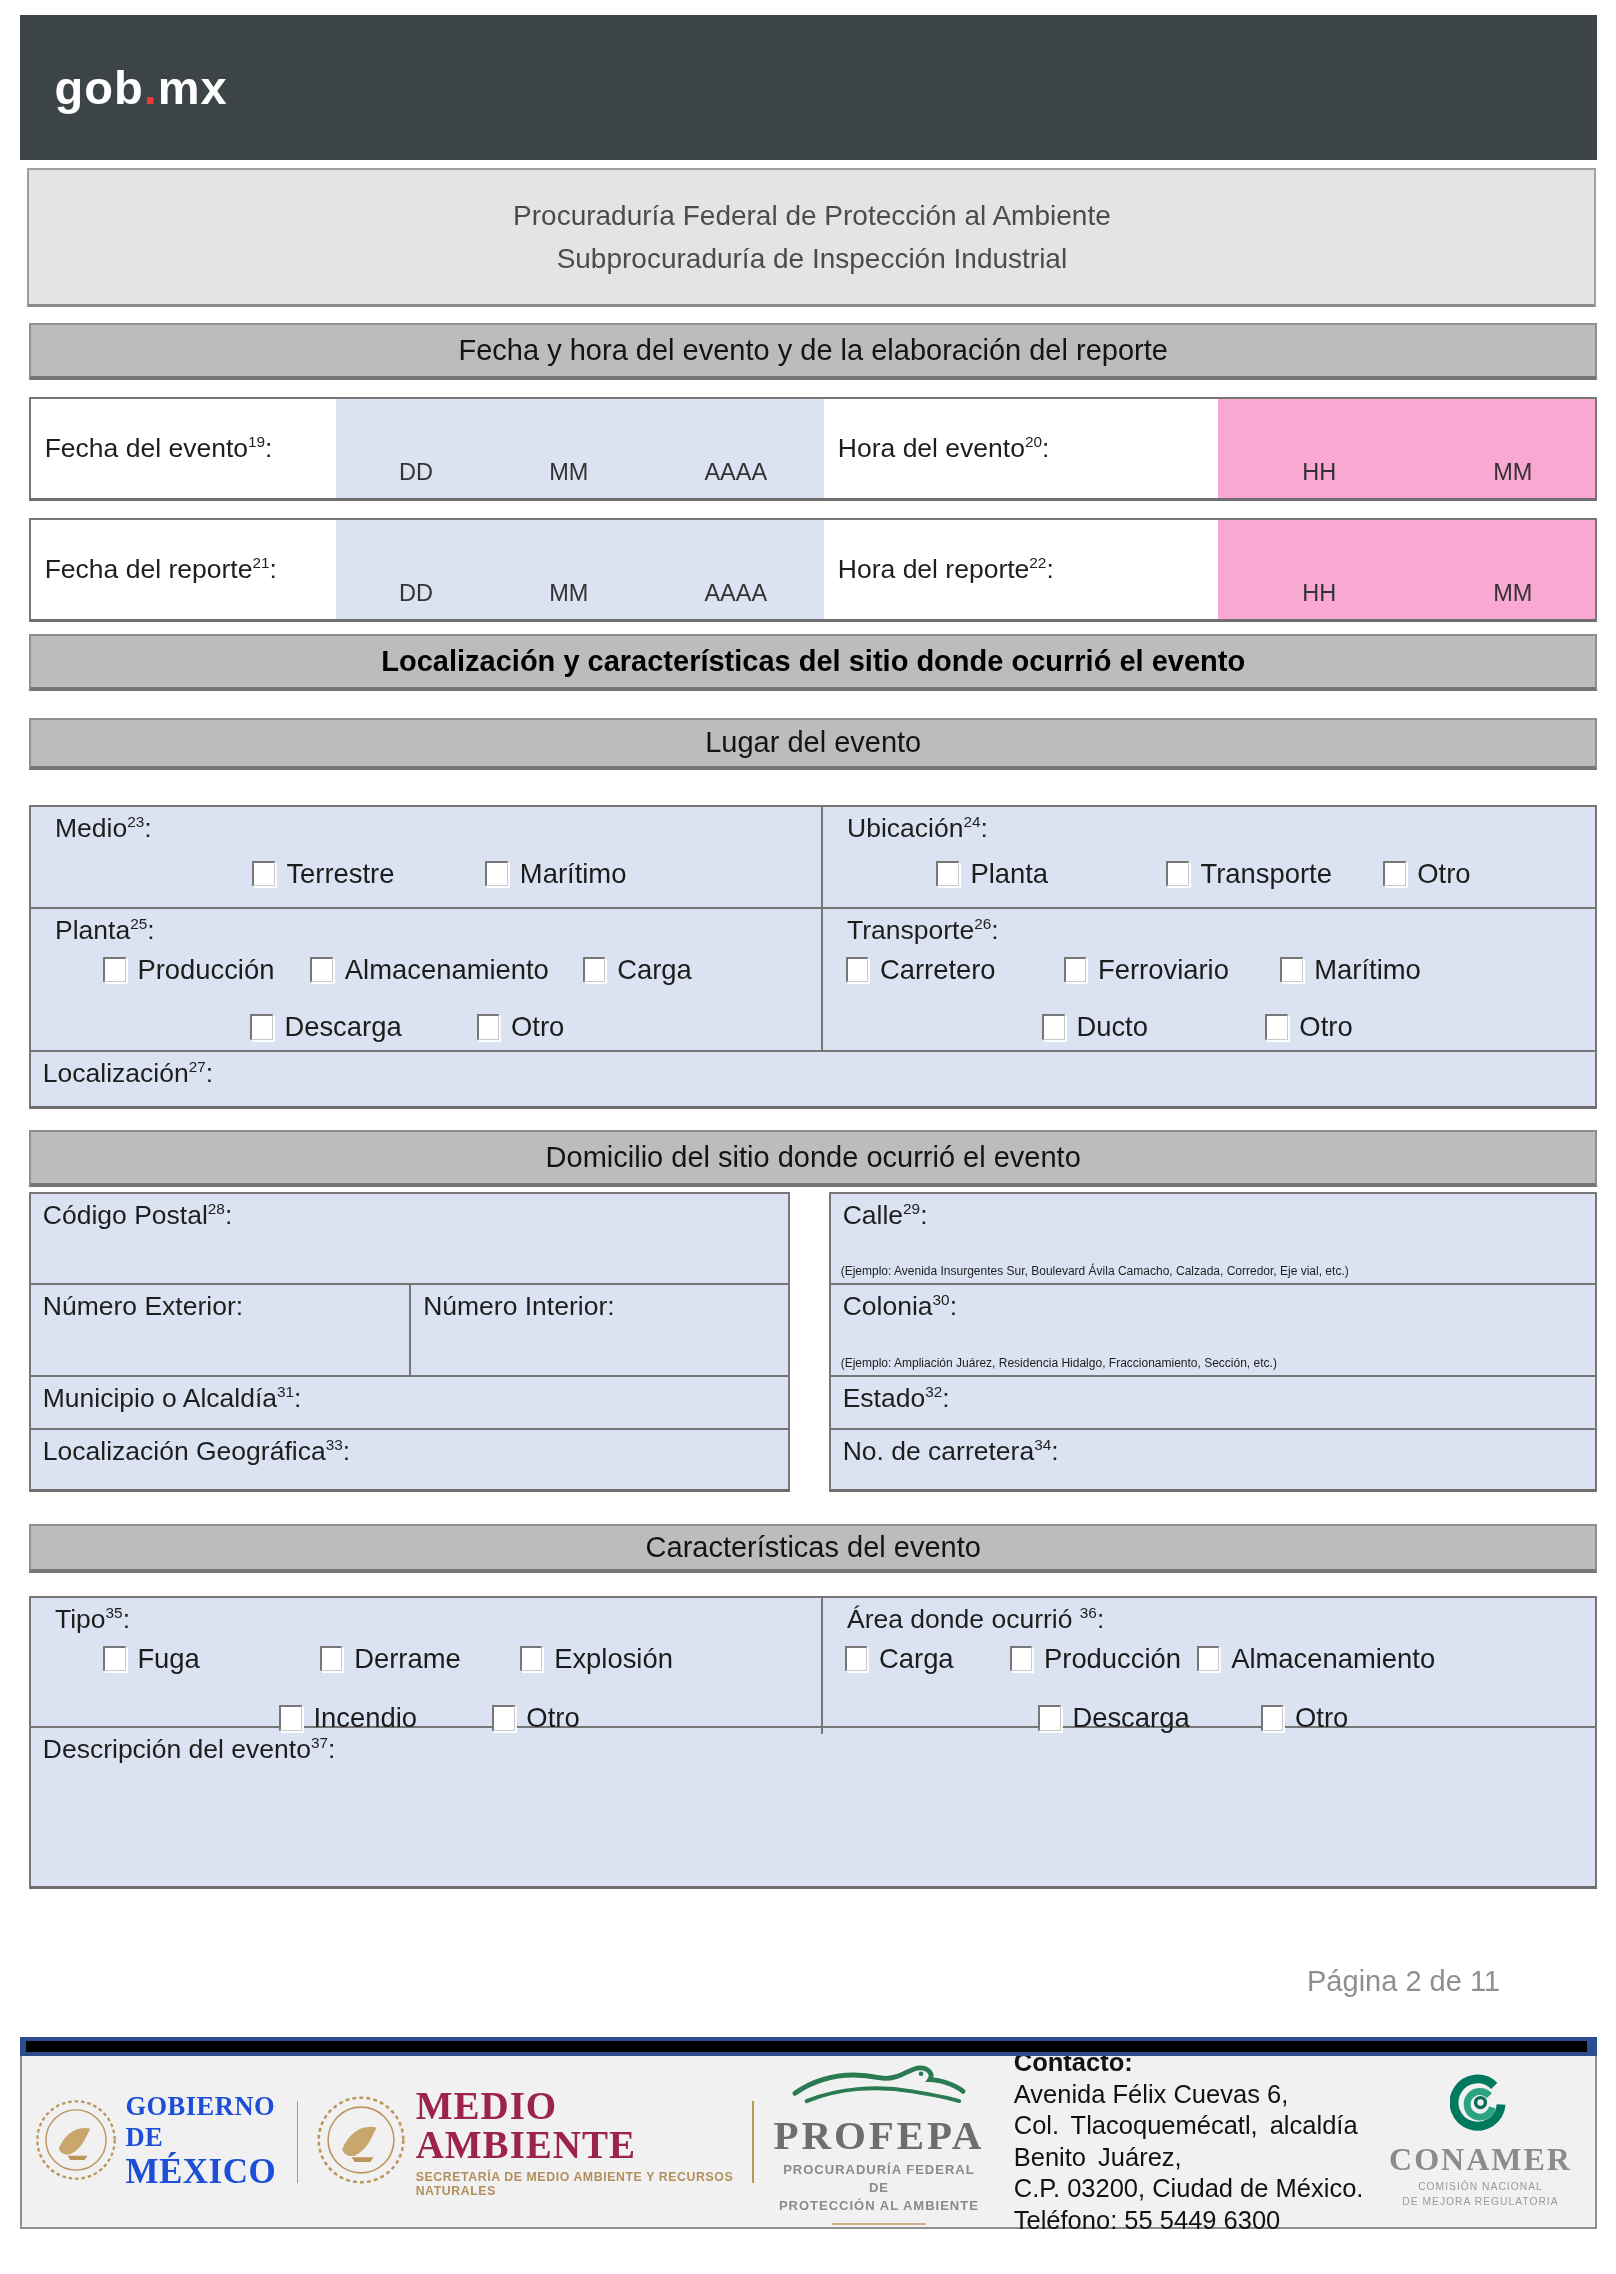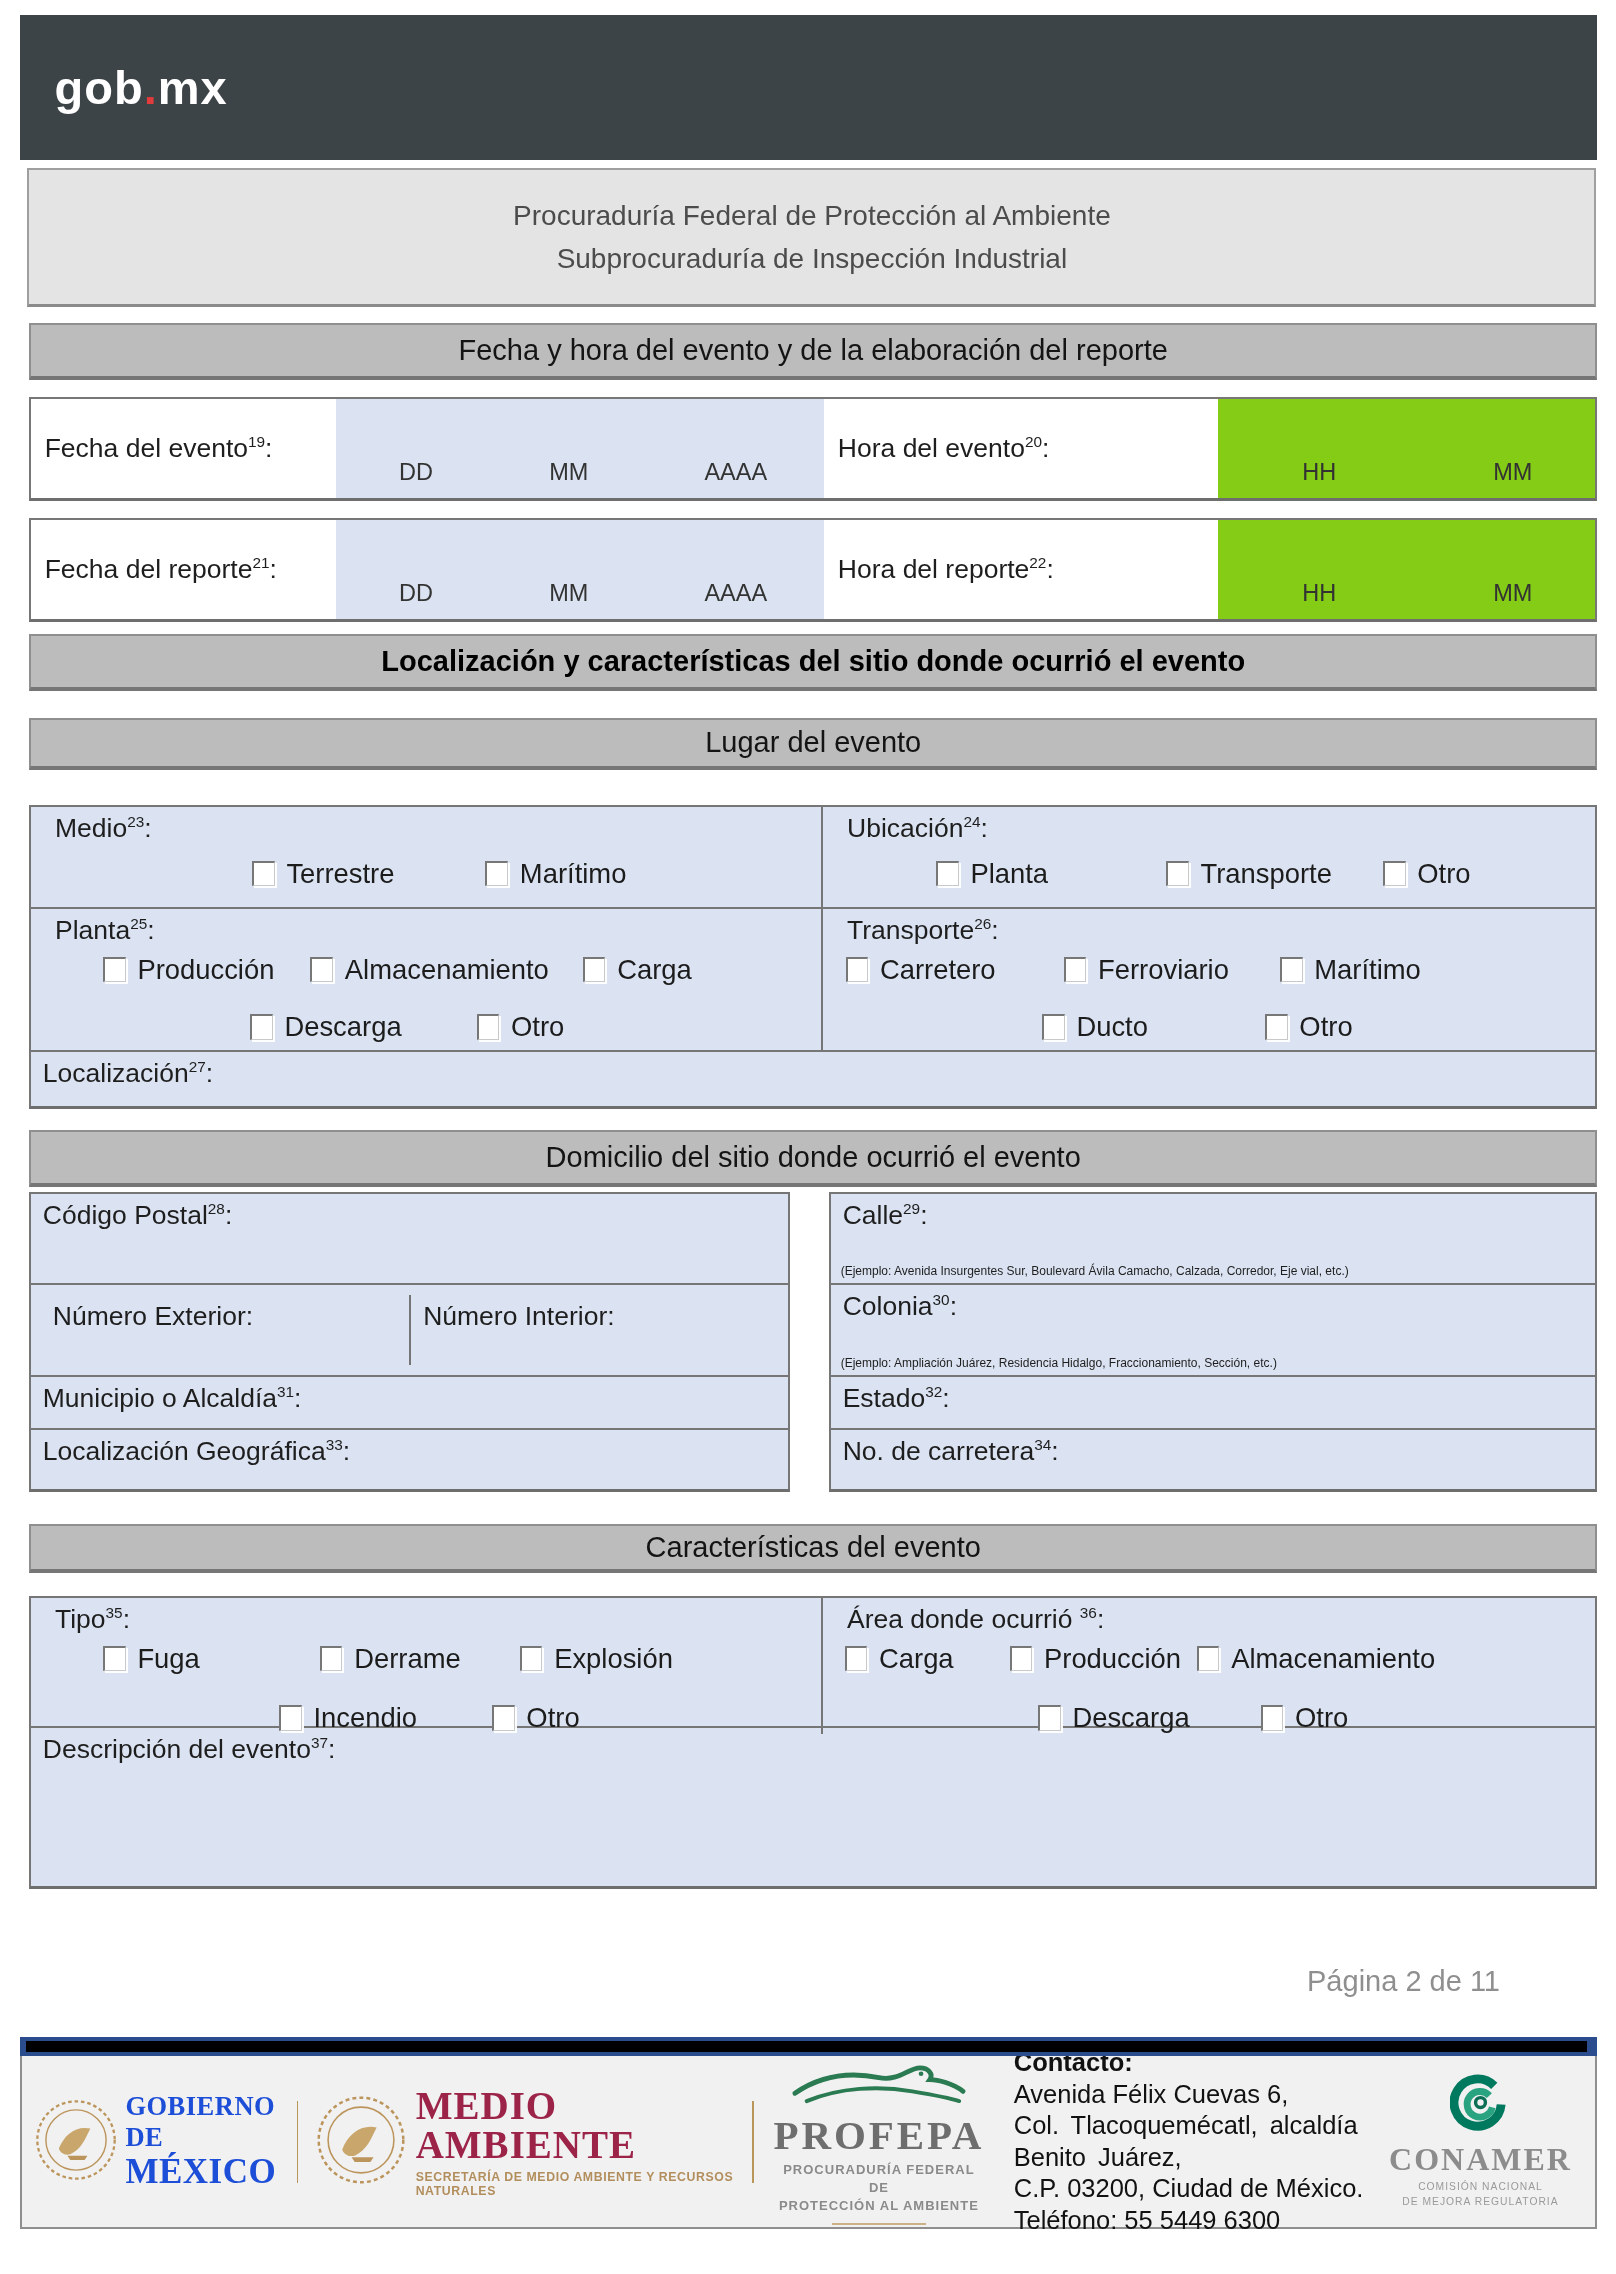--- a/index.html
+++ b/index.html
@@ -21,21 +21,21 @@
   .bar{margin:15.7px 18.6px 0 29px;height:57px;background:#bcbcbc;border:2px solid #8f8f8f;border-bottom:4.9px solid #767676;
        display:flex;align-items:center;justify-content:center;font-size:29px;color:#141414;box-sizing:border-box;}
   .bar.bold{font-weight:bold;color:#000;}
 
   
   .dtrow{margin:16.7px 18.6px 0 29px;border:2px solid #777;border-bottom:3.9px solid #6e6e6e;display:flex;height:104px;background:#fff;box-sizing:border-box;}
   .dt-label{width:19.5%;display:flex;align-items:center;padding-left:13.7px;font-size:27.4px;box-sizing:border-box;color:#222;}
   .dt-label.second{width:25.2%;}
   .dt-blue3{width:31.2%;background:#dbe3f2;display:flex;align-items:flex-end;justify-content:space-between;
             padding:0 57px 11.8px 63px;font-size:23.5px;color:#333;box-sizing:border-box;}
-  .dt-blue2{width:24.1%;background:#84cc16;display:flex;align-items:flex-end;justify-content:space-between;
+  .dt-blue2{width:24.1%;background:#f9a8d4;display:flex;align-items:flex-end;justify-content:space-between;
             padding:0 63px 11.8px 84px;font-size:23.5px;color:#333;box-sizing:border-box;}
 
   
   .chk{display:inline-flex;align-items:center;cursor:pointer;}
   .cb{width:19.6px;height:22.5px;background:#fff;border-top:2.9px solid #777;border-left:2.9px solid #777;
       border-right:1px solid #c9c9c9;border-bottom:1px solid #c9c9c9;
       box-shadow:2px 2px 0 rgba(255,255,255,.95);flex:0 0 auto;}
   .chk .lb{font-size:27.4px;color:#1c1c1c;margin-left:11.8px;}
   .ckline{display:flex;align-items:center;}
 
@@ -49,21 +49,21 @@
   .lg-cell{position:relative;box-sizing:border-box;}
   .lg-cell .flabel{position:absolute;top:5.9px;left:24px;}
   .lg-right{border-left:2px solid #767676;}
 
   
   .domgrid{margin:4.9px 18.6px 0 29px;display:grid;grid-template-columns:48.5% 2.5% 49%;}
   .dcol{border:2px solid #767676;border-bottom:3.9px solid #6e6e6e;background:#dbe3f2;box-sizing:border-box;}
   .drow{position:relative;box-sizing:border-box;padding:5.9px 0 0 11.8px;}
   .drow + .drow{border-top:2px solid #767676;}
   .h1{height:89px;} .h2{height:92px;} .h3{height:53px;} .h4{height:61px;}
-  .dsplit{display:grid;grid-template-columns:50% 50%;padding:10px;}
+  .dsplit{display:grid;grid-template-columns:50% 50%;padding:0;}
   .dsplit > div{padding:5.9px 0 0 11.8px;box-sizing:border-box;}
   .dsplit > div + div{border-left:2px solid #767676;}
   .example{position:absolute;bottom:4.9px;left:9.8px;font-size:12px;color:#1e1e1e;white-space:nowrap;}
 
   
   .cartable{margin:22.5px 18.6px 0 29px;border:2px solid #767676;border-bottom:3.9px solid #6e6e6e;background:#dbe3f2;box-sizing:border-box;}
   .car-top{display:grid;grid-template-columns:50.5% 49.5%;height:128px;}
   .car-desc{border-top:2.9px solid #767676;height:160px;padding:5.9px 0 0 11.8px;box-sizing:border-box;}
 
   

